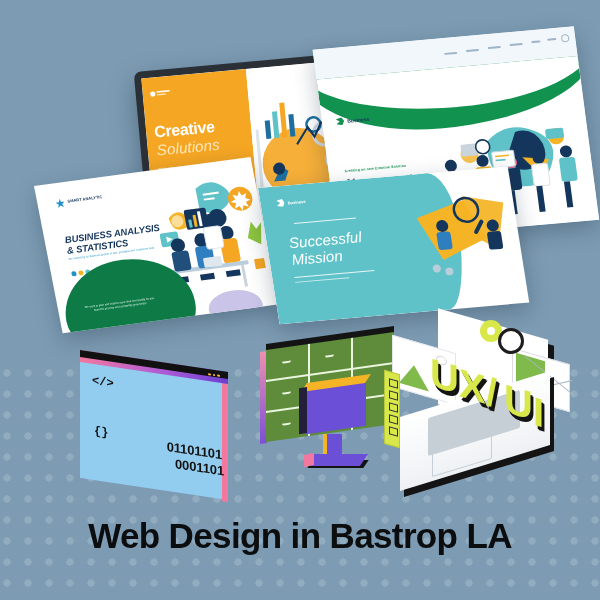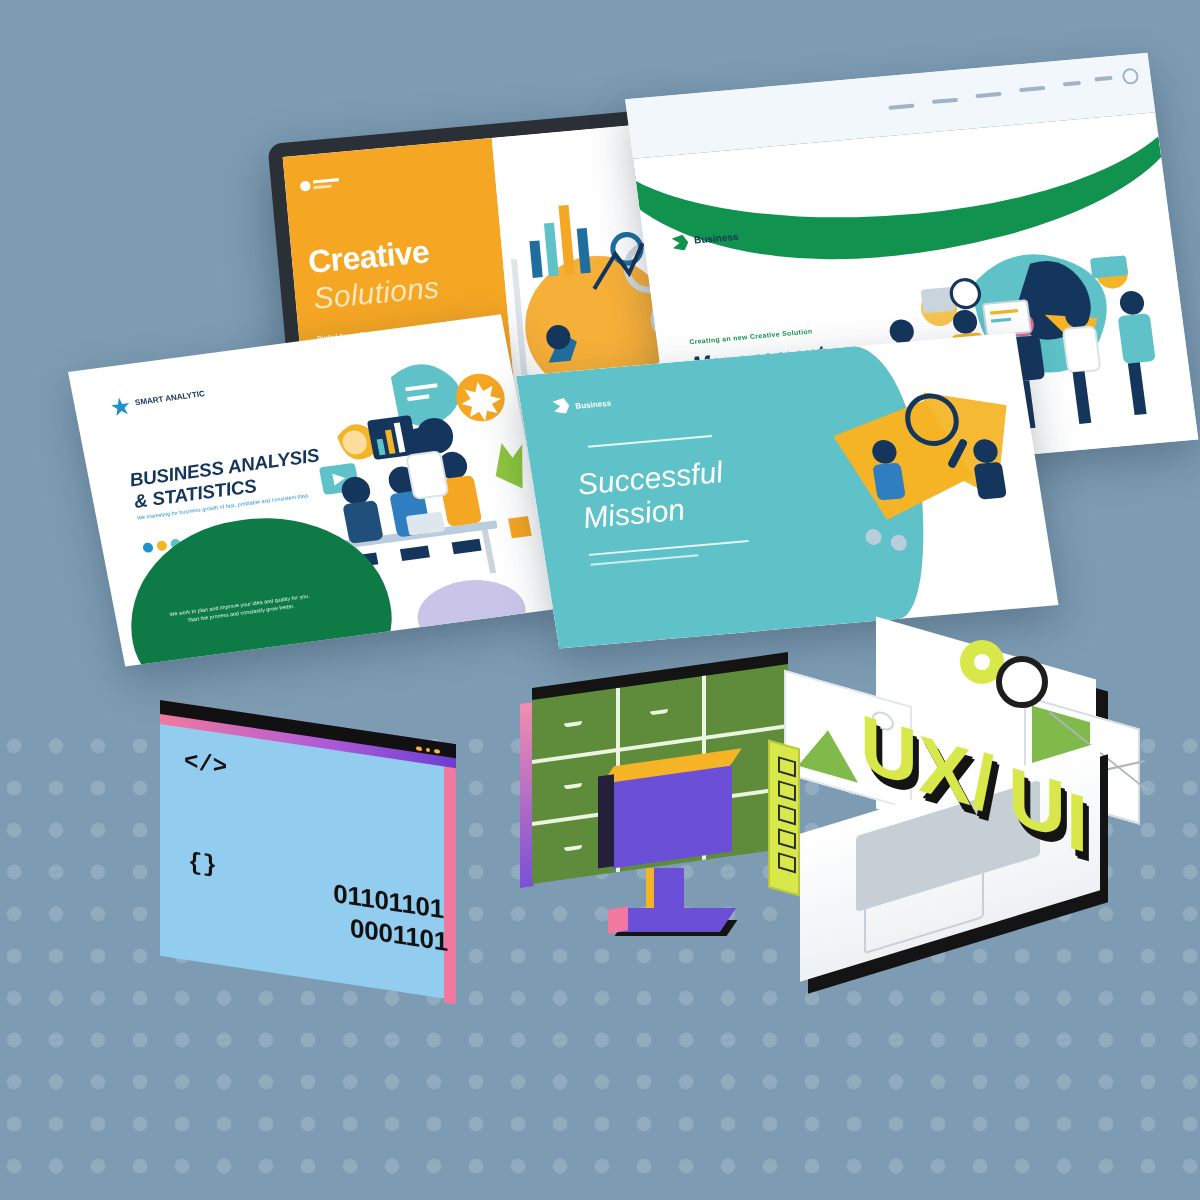--- a/index.html
+++ b/index.html
@@ -404,14 +404,15 @@
     <div class="base"></div>
     <div class="kb"></div>
     <div class="tp"></div>
     <span class="uxl" style="left:44px;top:34px;transform:skewY(16deg);">U</span>
     <span class="uxl" style="left:73px;top:44px;transform:skewY(16deg);">X</span>
     <span class="uxl" style="left:100px;top:50px;transform:skewY(16deg);">/</span>
     <span class="uxl" style="left:118px;top:60px;transform:skewY(16deg);">U</span>
     <span class="uxl" style="left:147px;top:70px;transform:skewY(16deg);">I</span>
   </div>
 
+  <div id="title">Web Design in Bastrop LA</div>
 
 </div>
 
 </body></html>

